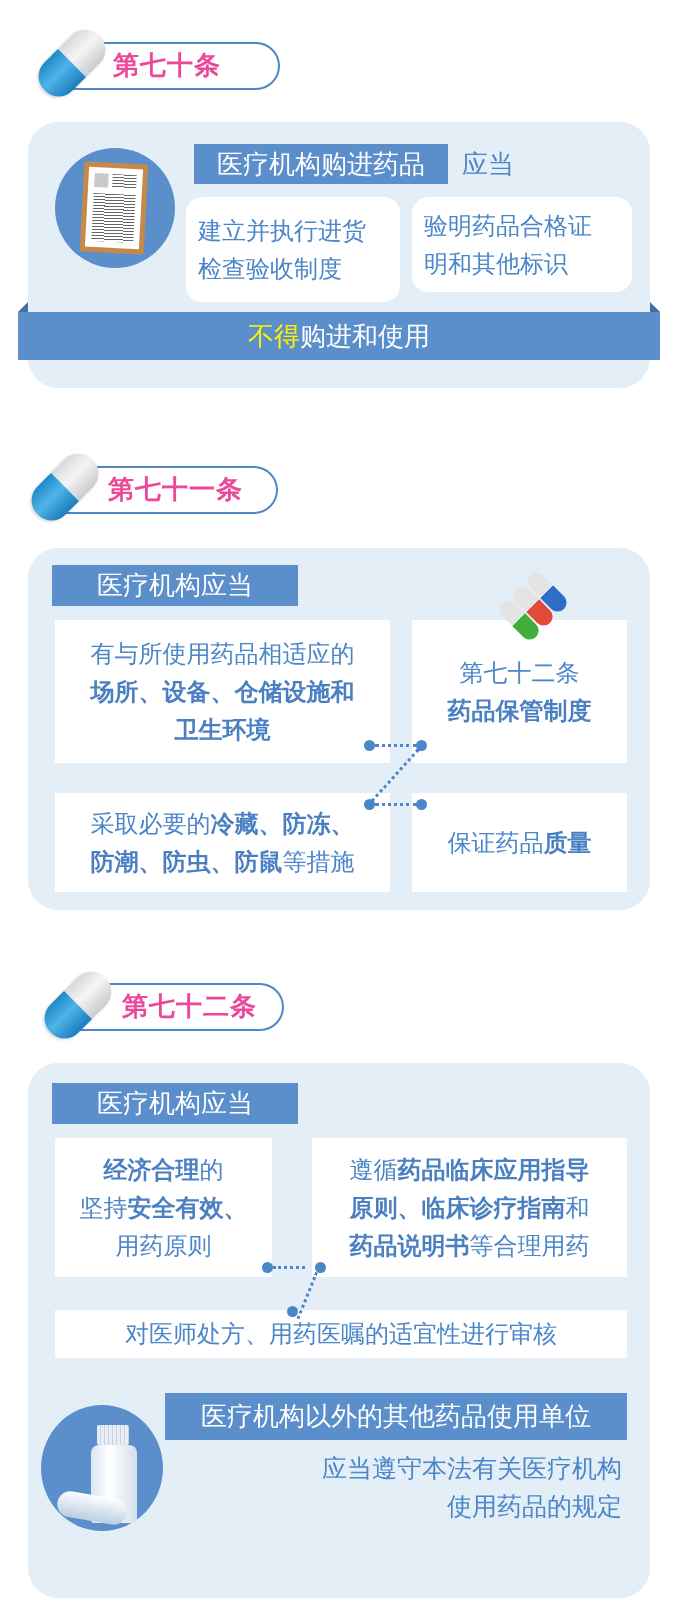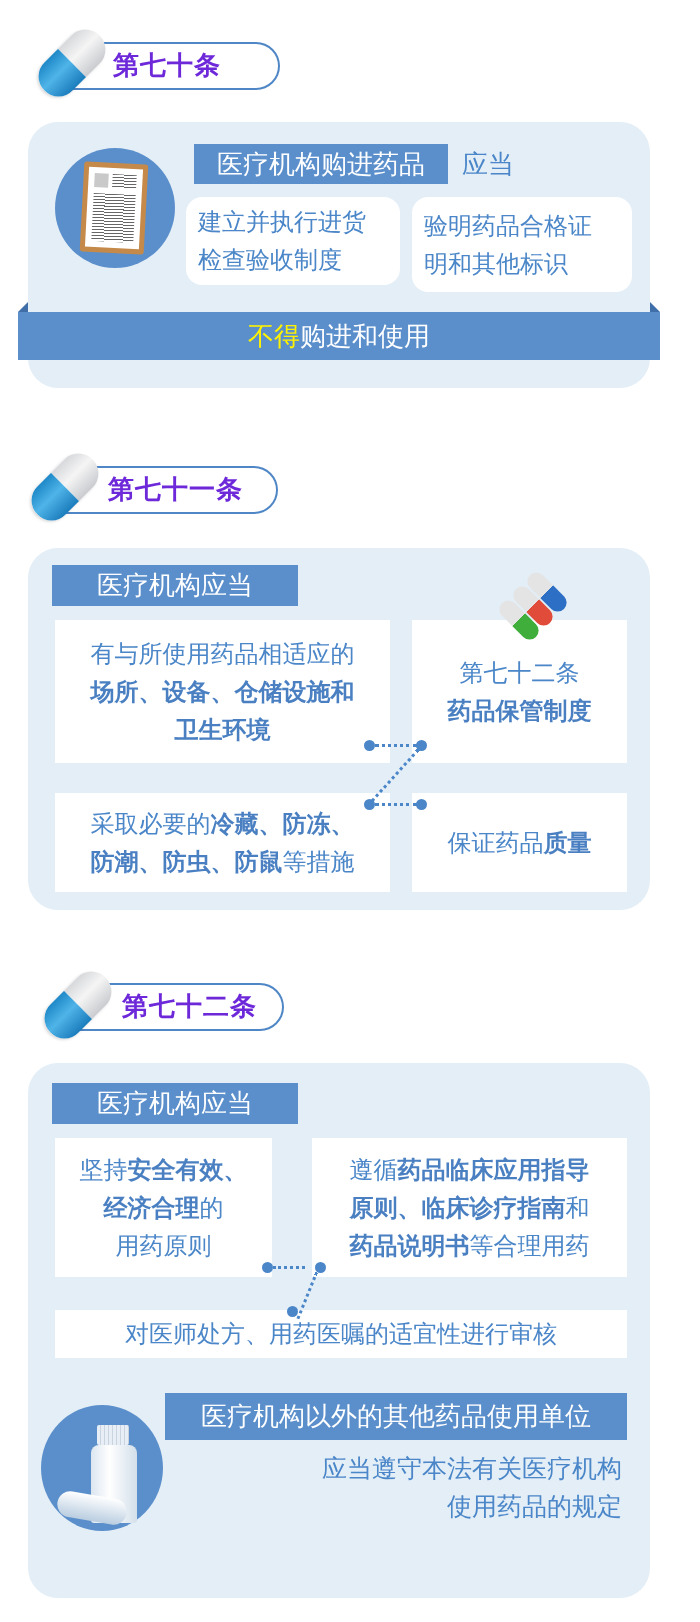--- a/index.html
+++ b/index.html
@@ -1,20 +1,20 @@
 <!DOCTYPE html>
 <html><head>
 <meta charset="utf-8">
 <style>
   html, body { margin:0; padding:0; }
   body { width:700px; height:1622px; background:#ffffff; position:relative; overflow:hidden;
          font-family:"DejaVu Sans","Liberation Sans",sans-serif; color:#4a86c8; }
   .abs { position:absolute; }
   .pill { position:absolute; height:44px; border:2px solid #4f86c6; border-radius:0 24px 24px 0; border-left:none; background:#fff; }
-  .pill-text { position:absolute; font-weight:bold; font-size:26px; color:#6d28d9; letter-spacing:1px; }
+  .pill-text { position:absolute; font-weight:bold; font-size:26px; color:#ec4899; letter-spacing:1px; }
   .capsule { position:absolute; width:40px; height:78px; transform:rotate(45deg); border-radius:20px; overflow:hidden; box-shadow:0 2px 3px rgba(0,0,0,0.15); }
   .capsule .top { height:50%; background:linear-gradient(90deg,#d6d8db,#f5f5f5 45%,#c9cbcf); }
   .capsule .bot { height:50%; background:linear-gradient(90deg,#1e88c7,#4fb4e8 45%,#1b7cbc); }
   .card { position:absolute; background:#e3eef7; border-radius:30px; }
   .banner { position:absolute; background:#5b8fcb; color:#fff; font-size:26px; display:flex; align-items:center; justify-content:center; }
   .box { position:absolute; background:#fff; color:#4a86c8; font-size:24px; line-height:38px; display:flex; flex-direction:column; justify-content:center; align-items:center; text-align:center; }
   .box.rounded { border-radius:16px; align-items:flex-start; padding-left:12px; box-sizing:border-box; text-align:left; }
   b { font-weight:bold; color:#4a80c2; }
   .dot { position:absolute; width:11px; height:11px; border-radius:50%; background:#4a86c8; }
   .hdots { position:absolute; height:0; border-top:3px dotted #4a86c8; }
@@ -39,21 +39,21 @@
     <div style="position:absolute;left:5px;top:5px;width:54px;height:80px;background:#fff;">
       <div style="position:absolute;left:6px;top:6px;width:14px;height:14px;background:#c9c9c9;"></div>
       <div style="position:absolute;left:24px;top:6px;width:24px;height:14px;background:repeating-linear-gradient(#666 0 1px,#fff 1px 3px);"></div>
       <div style="position:absolute;left:6px;top:26px;width:42px;height:48px;background:repeating-linear-gradient(#666 0 1px,#fff 1px 3px);"></div>
     </div>
   </div>
 
   <div class="banner" style="left:194px;top:144px;width:254px;height:40px;">医疗机构购进药品</div>
   <div class="abs" style="left:462px;top:144px;font-size:26px;line-height:40px;color:#4a86c8;">应当</div>
 
-  <div class="box rounded" style="left:186px;top:197px;width:214px;height:88px;">
+  <div class="box rounded" style="left:186px;top:197px;width:214px;height:105px;">
     <div>建立并执行进货</div>
     <div>检查验收制度</div>
   </div>
   <div class="box rounded" style="left:412px;top:197px;width:220px;height:95px;">
     <div>验明药品合格证</div>
     <div>明和其他标识</div>
   </div>
 
   <div class="abs" style="left:18px;top:302px;width:0;height:0;border-left:10px solid transparent;border-bottom:10px solid #3f6ea8;"></div>
   <div class="abs" style="left:650px;top:302px;width:0;height:0;border-right:10px solid transparent;border-bottom:10px solid #3f6ea8;"></div>
@@ -113,22 +113,22 @@
       <div class="top"></div>
       <div class="bot"></div>
     </div>
   <div class="pill-text" style="left:122px;top:989px;">第七十二条</div>
 
   <div class="card" style="left:28px;top:1063px;width:622px;height:535px;"></div>
 
   <div class="banner" style="left:52px;top:1083px;width:246px;height:41px;">医疗机构应当</div>
 
   <div class="box" style="left:55px;top:1138px;width:217px;height:139px;">
+    <div><b>经济合理</b><span>的</span></div>
     <div><span>坚持</span><b>安全有效、</b></div>
-    <div><b>经济合理</b><span>的</span></div>
     <div><span>用药原则</span></div>
   </div>
   <div class="box" style="left:312px;top:1138px;width:315px;height:139px;">
     <div><span>遵循</span><b>药品临床应用指导</b></div>
     <div><b>原则、临床诊疗指南</b><span>和</span></div>
     <div><b>药品说明书</b><span>等合理用药</span></div>
   </div>
   <div class="box" style="left:55px;top:1310px;width:572px;height:48px;">
     <div>对医师处方、用药医嘱的适宜性进行审核</div>
   </div>

